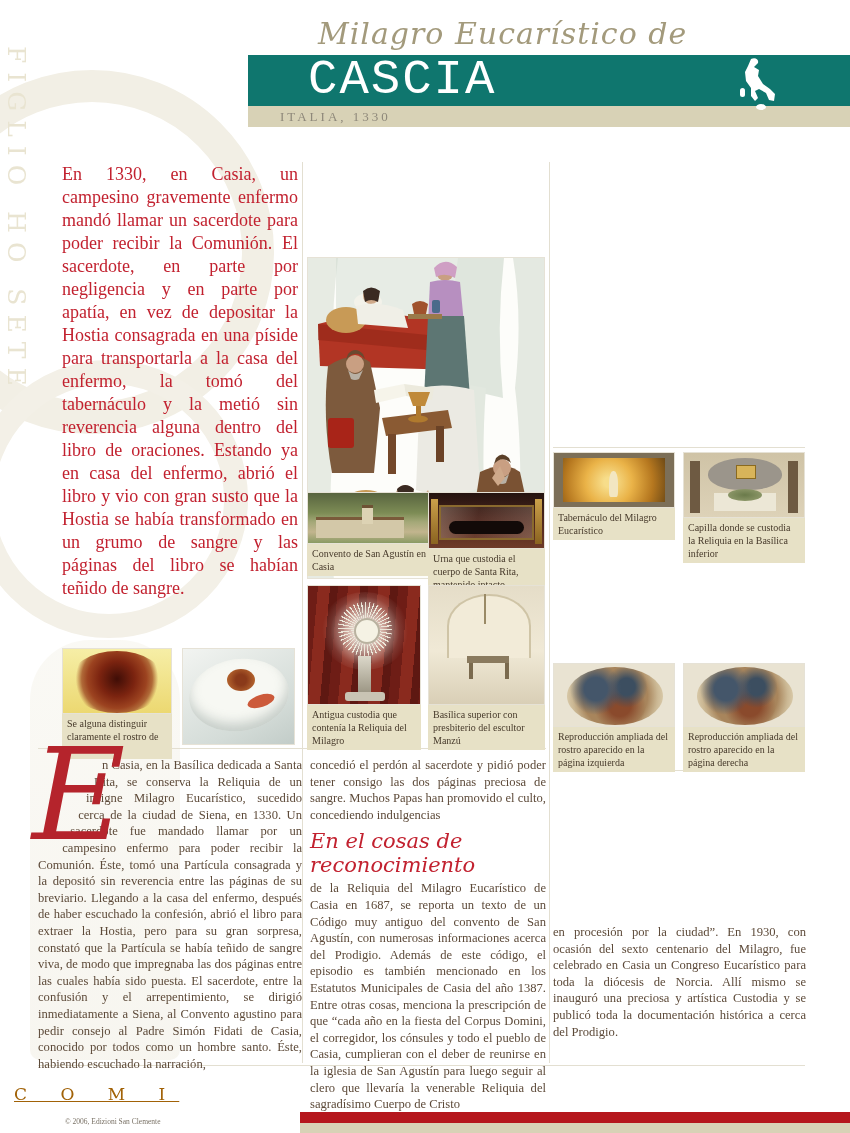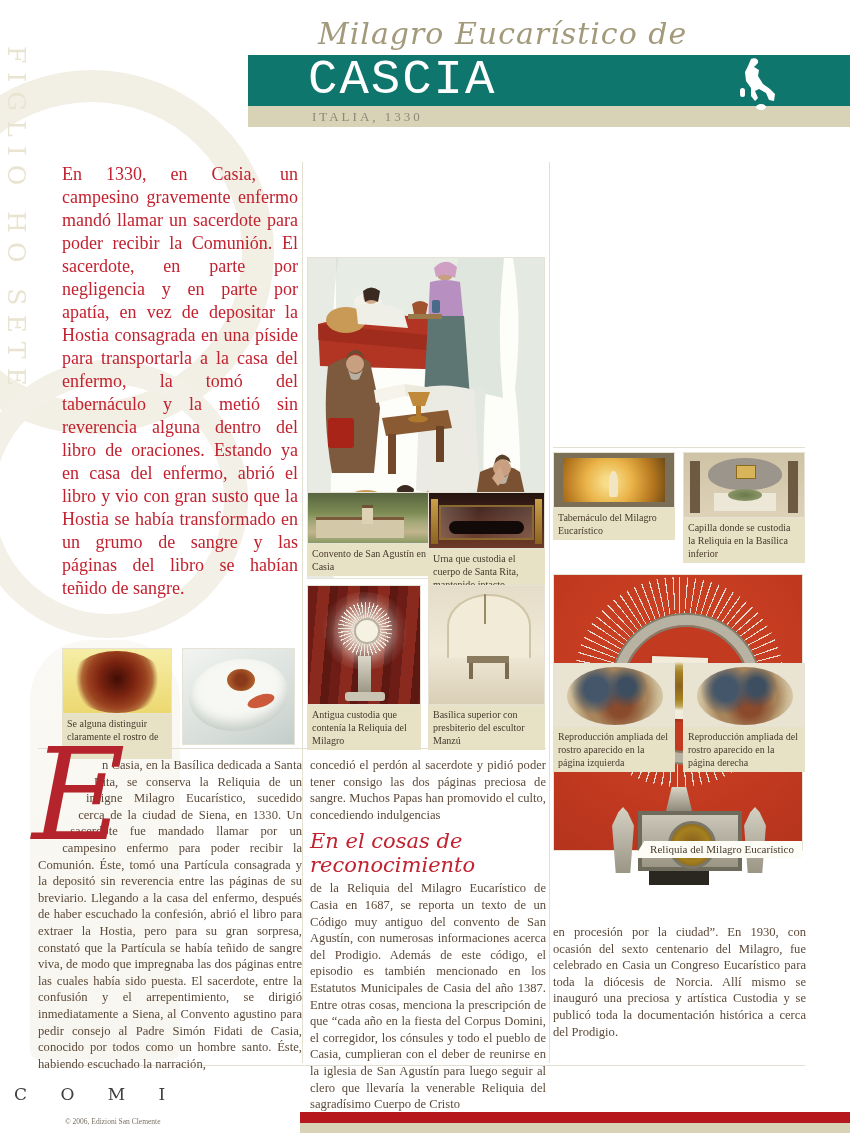--- a/index.html
+++ b/index.html
@@ -4,29 +4,29 @@
 <style>
   html,body{margin:0;padding:0;background:#fff;}
   .page{position:relative;width:850px;height:1133px;background:#ffffff;overflow:hidden;
         font-family:"Liberation Serif",serif;color:#5d4a39;}
   
   .wm{position:absolute;pointer-events:none;}
   .wm-ring1{left:-90px;top:70px;width:300px;height:300px;border:32px solid #f2efe5;border-radius:50%;}
   .wm-ring2{left:-30px;top:360px;width:230px;height:230px;border:24px solid #f3f0e7;border-radius:50%;}
   .wm-ring3{left:30px;top:640px;width:150px;height:420px;background:linear-gradient(180deg,#f6f4ec,#f1eee3);border-radius:60px 60px 10px 10px;opacity:.55;}
   .wm-vtext{left:2px;top:46px;writing-mode:vertical-rl;font-size:25px;letter-spacing:9px;color:#e9e4d1;font-family:"DejaVu Serif",serif;}
-  .wm-comi{left:14px;top:1084px;font-size:17px;letter-spacing:14px;color:#404040;font-family:"DejaVu Serif",serif;}
+  .wm-comi{left:14px;top:1084px;font-size:17px;letter-spacing:14px;color:#a16207;font-family:"DejaVu Serif",serif;text-decoration:underline;}
   
   .pretitle{position:absolute;left:318px;top:16px;font-family:"DejaVu Serif",serif;font-style:italic;
             font-size:30px;color:#a39a7c;letter-spacing:1px;}
   .banner{position:absolute;left:248px;top:55px;width:602px;height:51px;background:#0f766e;font-family:Liberation Mono, monospace;}
   .banner-title{position:absolute;left:60px;top:-4px;color:#fff;font-size:49px;letter-spacing:2px;line-height:58px;}
   .italy-icon{position:absolute;left:733px;top:58px;width:46px;height:56px;z-index:3;}
   .substrip{position:absolute;left:248px;top:106px;width:602px;height:21px;background:#d8d2b6;}
-  .substrip-label{margin-left:64px;color:#8e887a;font-size:13px;letter-spacing:3px;line-height:21px;}
+  .substrip-label{margin-left:32px;color:#8e887a;font-size:13px;letter-spacing:3px;line-height:21px;}
   
   .vr{position:absolute;width:0;border-left:1px solid #e3dfd1;}
   .vr1{left:302px;top:162px;height:901px}
   .vr2{left:549px;top:162px;height:901px}
   .hr{position:absolute;height:0;border-top:1px solid #e3dfd1;}
   .hr1{left:38px;top:748px;width:508px}
   .hr2{left:553px;top:447px;width:252px}
   .hr3{left:553px;top:770px;width:252px}
   .hr4{left:38px;top:1065px;width:767px}
   
@@ -269,36 +269,20 @@
     <div class="img bassup-img">
       <div class="abs arch"></div>
       <div class="abs hang"></div>
       <div class="abs altar2"></div>
       <div class="abs altar2-leg l"></div>
       <div class="abs altar2-leg r"></div>
     </div>
     <div class="cap">Basílica superior con presbiterio del escultor Manzú</div>
   </div>
 
-  <div class="fig img fig-reliquia" style="overflow:visible;">
-    <div class="abs sunburst"></div>
-    <div class="abs sunfade"></div>
-    <div class="abs sun-ring"></div>
-    <div class="abs paper">
-      <div class="abs stain"></div>
-    </div>
-    <div class="abs rel-stem"></div>
-    <div class="abs angel l"></div>
-    <div class="abs angel r"></div>
-    <div class="abs tabernacle-box">
-      <div class="abs medallion"></div>
-    </div>
-    <div class="abs rbase"></div>
-    <div class="abs cap-white cap-reliquia">Reliquia del Milagro Eucarístico</div>
-  </div>
 
   <div class="fig fig-capilla">
     <div class="img cap-img">
       <div class="abs cap-pillar l"></div>
       <div class="abs cap-pillar r"></div>
       <div class="abs canopy"></div>
       <div class="abs canopy-gold"></div>
       <div class="abs cap-altar"></div>
       <div class="abs garland"></div>
     </div>

